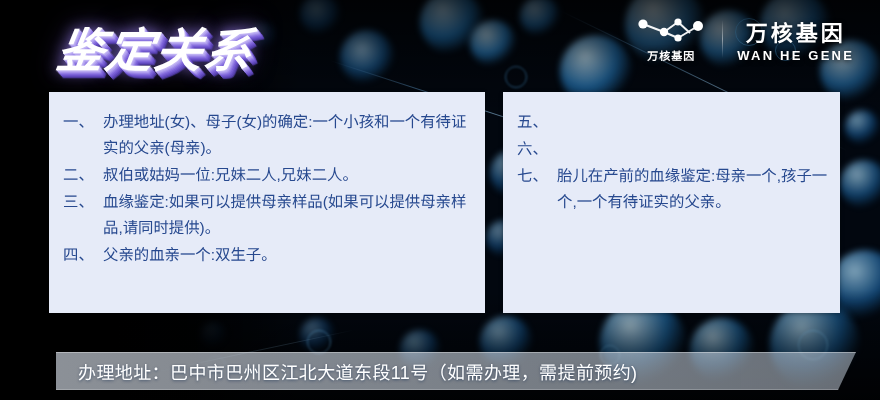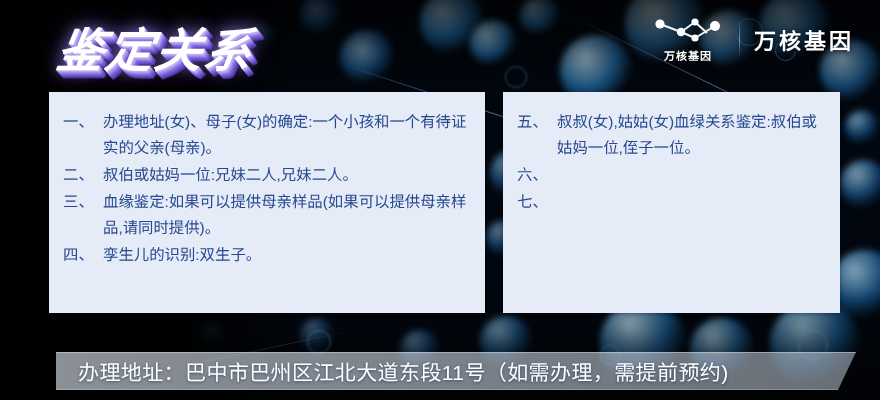--- a/index.html
+++ b/index.html
@@ -203,21 +203,21 @@
     border-top: 1px solid rgba(255,255,255,0.35);
     border-bottom: 1px solid rgba(255,255,255,0.22);
     -webkit-clip-path: polygon(0 0, 100% 0, calc(100% - 18px) 100%, 0 100%);
     clip-path: polygon(0 0, 100% 0, calc(100% - 18px) 100%, 0 100%);
     display: flex;
     align-items: center;
   }
   .address-text {
     margin-left: 22px;
     color: #ffffff;
-    font-size: 21px;
+    font-size: 18px;
     letter-spacing: 0.4px;
     white-space: nowrap;
     text-shadow: 0 1px 3px rgba(0,30,70,0.55);
   }
 </style>
 </head>
 <body>
 
 <div id="stage">
 
@@ -288,54 +288,55 @@
             <circle cx="44" cy="24" r="3.6"></circle>
             <circle cx="64" cy="12" r="5"></circle>
           </g>
         </svg>
       </span>
       <span class="logo-mark-text">万核基因</span>
     </div>
     <div class="logo-sep"></div>
     <div class="logo-words">
       <span class="logo-cn">万核基因</span>
+      <span class="logo-en">WAN HE GENE</span>
     </div>
   </div>
 
   <div class="cards">
 
     <div class="card left">
       <div class="item">
         <span class="item-num">一、</span>
         <span class="item-text">办理地址(女)、母子(女)的确定:一个小孩和一个有待证实的父亲(母亲)。</span>
       </div>
       <div class="item">
         <span class="item-num">二、</span>
         <span class="item-text">叔伯或姑妈一位:兄妹二人,兄妹二人。</span>
       </div>
       <div class="item">
         <span class="item-num">三、</span>
         <span class="item-text">血缘鉴定:如果可以提供母亲样品(如果可以提供母亲样品,请同时提供)。</span>
       </div>
       <div class="item">
         <span class="item-num">四、</span>
-        <span class="item-text">孪生儿的识别:双生子。</span>
+        <span class="item-text">父亲的血亲一个:双生子。</span>
       </div>
     </div>
 
     <div class="card right">
       <div class="item">
         <span class="item-num">五、</span>
-        <span class="item-text">叔叔(女),姑姑(女)血绿关系鉴定:叔伯或姑妈一位,侄子一位。</span>
       </div>
       <div class="item">
         <span class="item-num">六、</span>
       </div>
       <div class="item">
         <span class="item-num">七、</span>
+        <span class="item-text">胎儿在产前的血缘鉴定:母亲一个,孩子一个,一个有待证实的父亲。</span>
       </div>
     </div>
 
   </div>
 
   <div class="addressbar">
     <span class="address-text">办理地址：巴中市巴州区江北大道东段11号（如需办理，需提前预约)</span>
   </div>
 
 </div>

